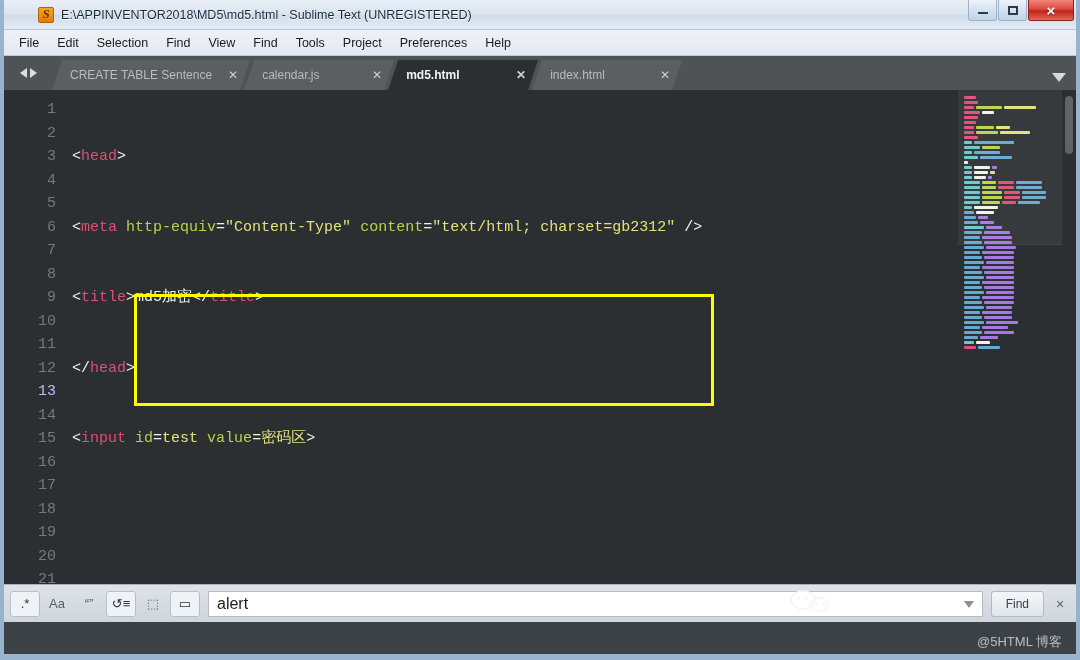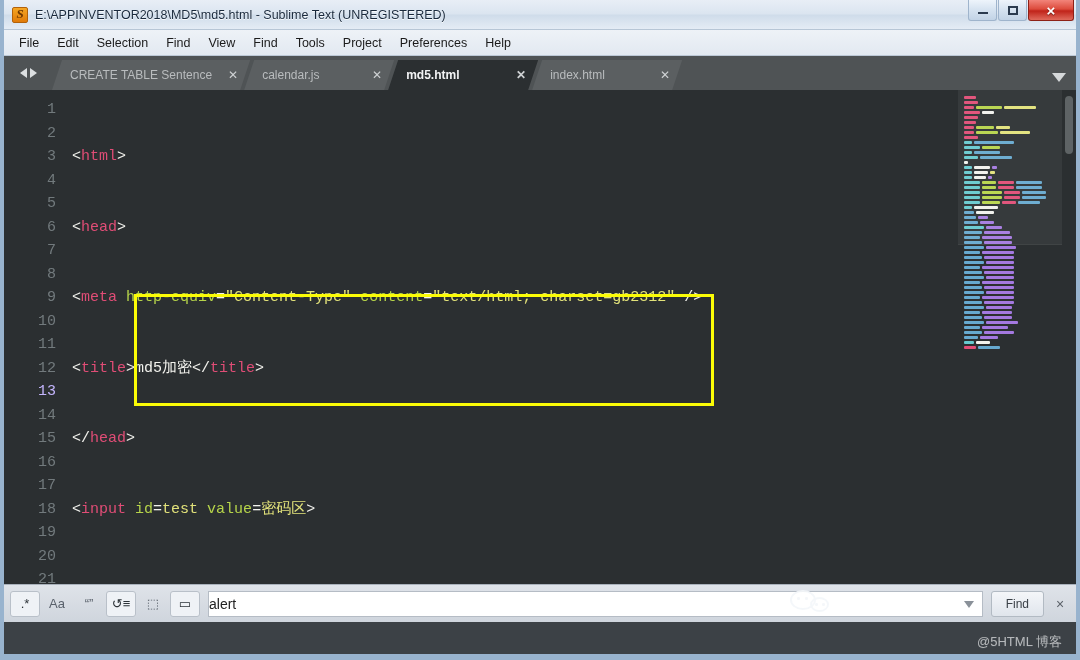--- a/index.html
+++ b/index.html
@@ -29,21 +29,21 @@
     border: 4px solid rgba(168,200,230,.85);
     border-top-width: 0; border-bottom-width: 6px;
     background: #3c4146;
     box-shadow: 0 0 10px rgba(0,0,0,.35);
   }
   
   #titlebar {
     position: relative; height: 30px;
     background: linear-gradient(to bottom, #e8eef6 0%, #dbe5f0 48%, #cfdcea 52%, #e4ecf5 100%);
     border-bottom: 1px solid #b7c6d6;
-    display: flex; align-items: center;
+    display: flex; align-items: center; padding-left: 26px;
   }
   #app-icon {
     width: 16px; height: 16px; margin: 0 7px 0 8px;
     background: linear-gradient(to bottom,#f5a623,#e07b0a);
     border: 1px solid #b3620a; border-radius: 2px;
     position: relative; flex: none;
   }
   #app-icon::after {
     content: "S"; position: absolute; left: 0; right: 0; top: -2px;
     text-align: center; font: italic bold 13px "Liberation Serif", serif;
@@ -177,22 +177,22 @@
   }
   .fbtn {
     width: 30px; height: 26px; margin-right: 2px;
     display: flex; align-items: center; justify-content: center;
     border-radius: 3px; color: #59616b; font-size: 13px;
     border: 1px solid transparent;
   }
   .fbtn.on { background: #eff2f6; border-color: #b9c0c9; color: #2d3338; }
   #find-input {
     flex: 1; height: 26px; background: #fff; border: 1px solid #b5bcc5;
-    display: flex; align-items: center; padding: 0 0; margin-left: 6px;
-    font-size: 14px; color: #222; position: relative;
+    display: flex; align-items: center; padding: 0 8px; margin-left: 6px;
+    font-size: 16px; color: #222; position: relative;
   }
   #find-drop {
     position: absolute; right: 8px; top: 9px; width: 0; height: 0;
     border-left: 5px solid transparent; border-right: 5px solid transparent;
     border-top: 7px solid #8a9199;
   }
   #find-btn {
     height: 26px; padding: 0 14px; margin-left: 8px;
     background: linear-gradient(to bottom,#f4f6f9,#e0e5ec);
     border: 1px solid #b2bac3; border-radius: 3px;
@@ -332,21 +332,20 @@
         <div>15</div>
         <div>16</div>
         <div>17</div>
         <div>18</div>
         <div>19</div>
         <div>20</div>
         <div>21</div>
       </div>
 
       <div id="code">
-        <div class="ln"><span class="punc">&lt;</span><span class="tag">html</span><span class="punc">&gt;</span></div>
         <div class="ln"><span class="punc">&lt;</span><span class="tag">head</span><span class="punc">&gt;</span></div>
         <div class="ln"><span class="punc">&lt;</span><span class="tag">meta</span> <span class="attr">http-equiv</span><span class="punc">=</span><span class="str">"Content-Type"</span> <span class="attr">content</span><span class="punc">=</span><span class="str">"text/html; charset=gb2312"</span> <span class="punc">/&gt;</span></div>
         <div class="ln"><span class="punc">&lt;</span><span class="tag">title</span><span class="punc">&gt;</span><span class="plain">md5加密</span><span class="punc">&lt;/</span><span class="tag">title</span><span class="punc">&gt;</span></div>
         <div class="ln"><span class="punc">&lt;/</span><span class="tag">head</span><span class="punc">&gt;</span></div>
         <div class="ln"><span class="punc">&lt;</span><span class="tag">input</span> <span class="attr">id</span><span class="punc">=</span><span class="str">test</span> <span class="attr">value</span><span class="punc">=</span><span class="str">密码区</span><span class="punc">&gt;</span></div>
         
         
         
         
         

